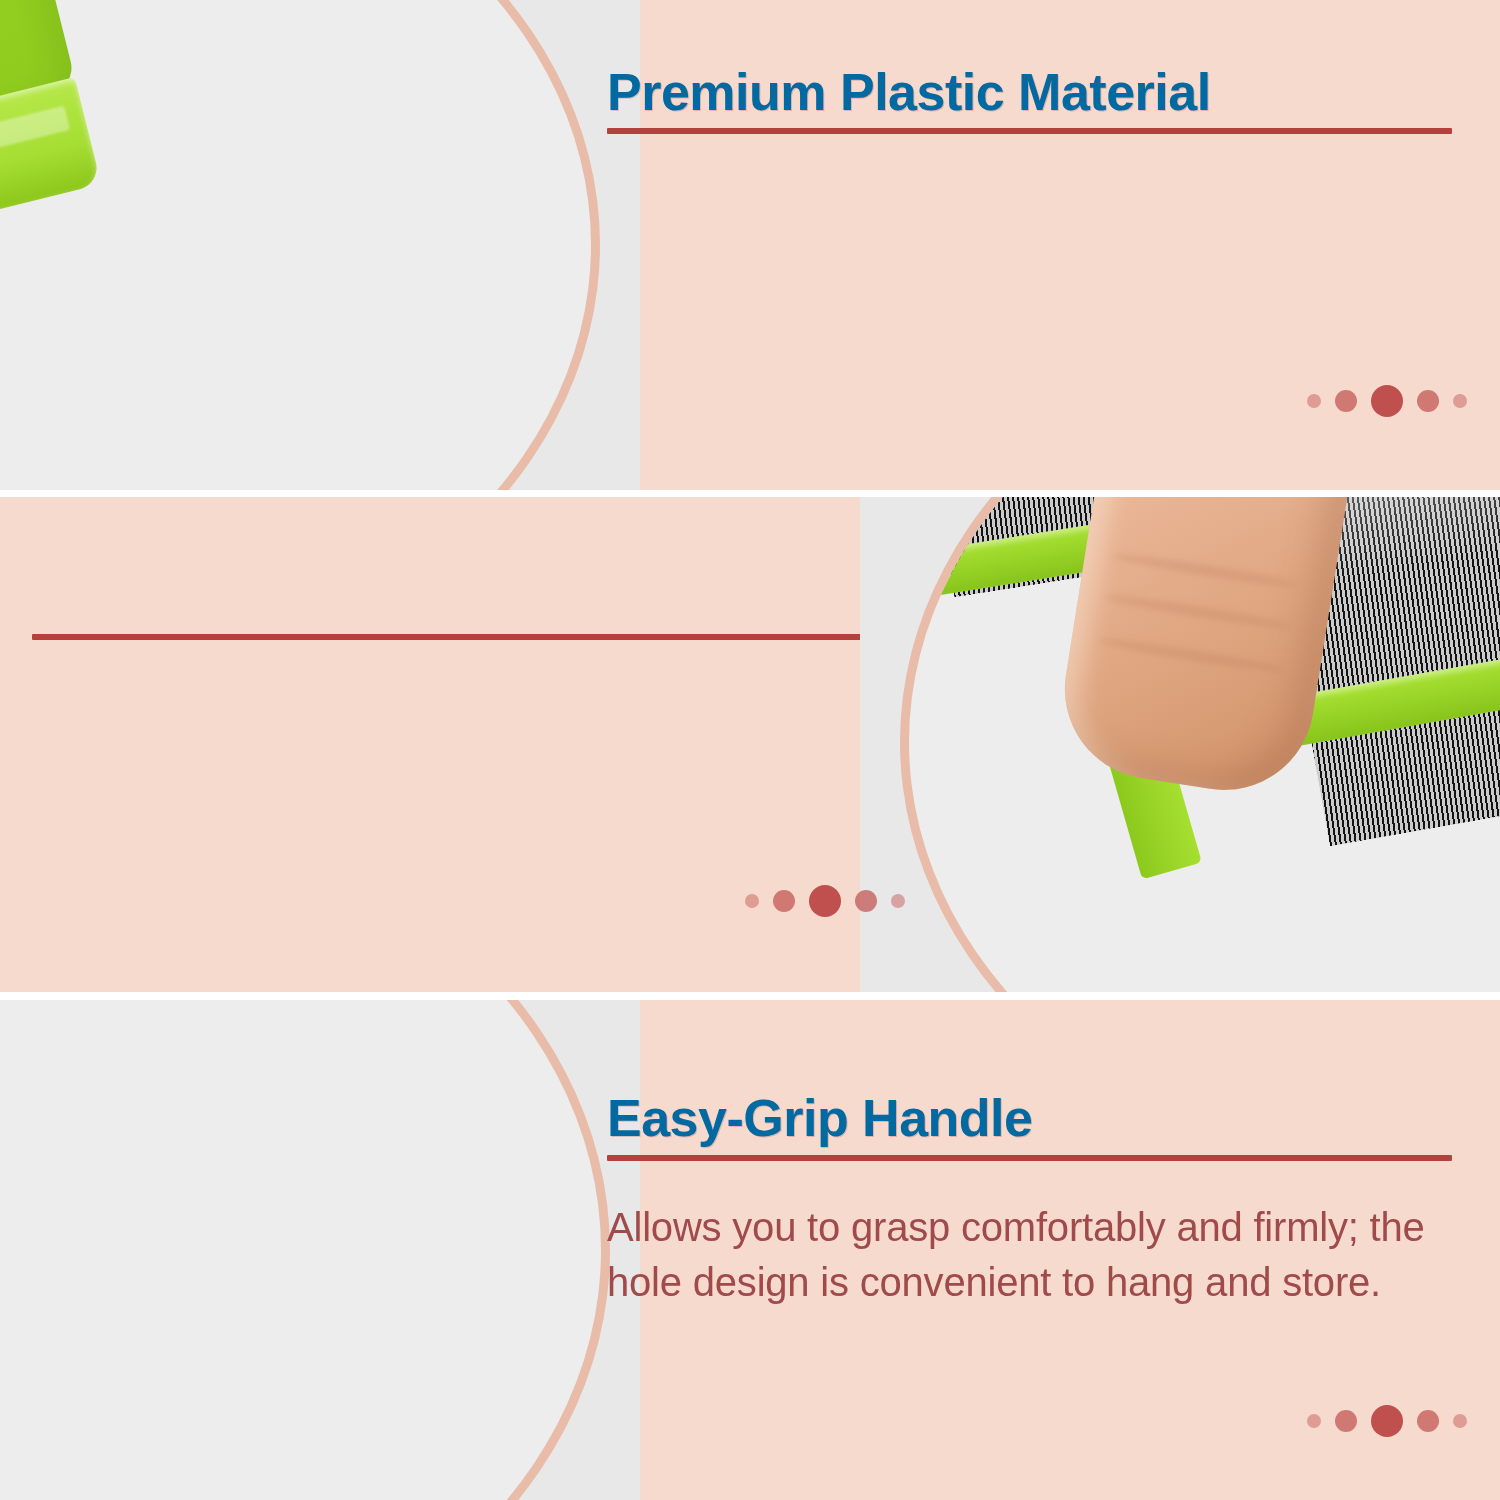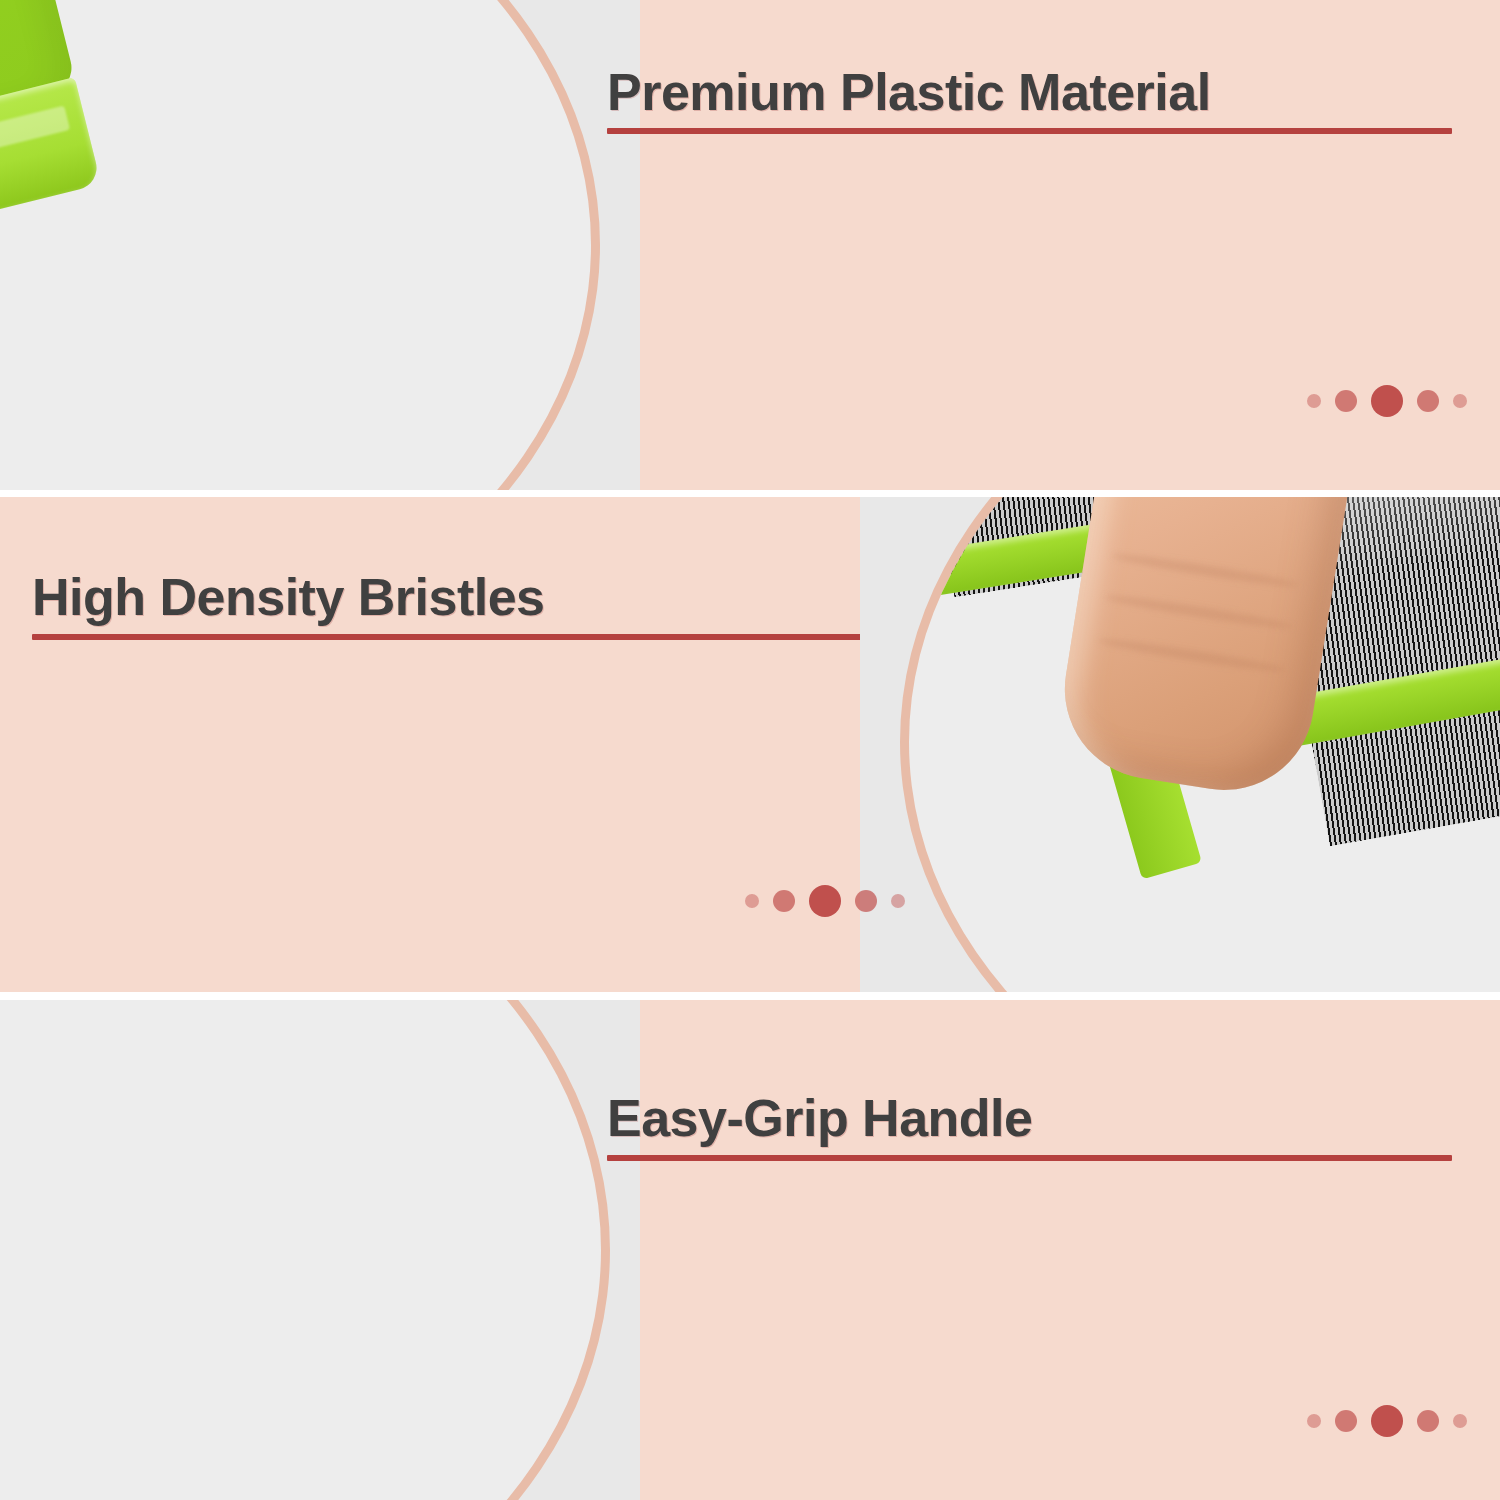--- a/index.html
+++ b/index.html
@@ -59,21 +59,21 @@
     top:0; height:100%;
     width:900px;
   }
   .text.right { right:18px; padding-left:10px; }
   .text.left  { left:22px; }
 
   .headline {
     position:absolute;
     font-size:52px;
     font-weight:bold;
-    color:#404040;
+    color:#0369a1;
     letter-spacing:-0.5px;
     white-space:nowrap;
     text-shadow:1px 1px 0 rgba(160,60,58,.25);
   }
   .rule {
     position:absolute;
     height:6px;
     background:#b5413f;
     border-radius:1px;
   }
@@ -254,21 +254,20 @@
       <span class="dot s2"></span>
       <span class="dot s3"></span>
       <span class="dot s2"></span>
       <span class="dot s1"></span>
     </div>
   </section>
 
   <section class="panel" id="panel-2">
 
     <div class="text left">
-      <h2 class="headline">High Density Bristles</h2>
       <div class="rule"></div>
     </div>
 
     <div class="photo right">
       <div class="ring">
         <div class="ring-inner">
           <div class="brush-scene">
             <div class="bristle-block" id="bristles-left"></div>
             <div class="bristle-block" id="bristles-right"></div>
             <div class="brush-bar" id="brush-bar-1"></div>
@@ -300,20 +299,21 @@
       <div class="ring">
         <div class="ring-inner">
           
         </div>
       </div>
     </div>
 
     <div class="text right">
       <h2 class="headline">Easy-Grip Handle</h2>
       <div class="rule"></div>
+      <p class="body">Allows you to grasp comfortably and firmly; the hole design is convenient to hang and store.</p>
     </div>
 
     <div class="dots">
       <span class="dot s1"></span>
       <span class="dot s2"></span>
       <span class="dot s3"></span>
       <span class="dot s2"></span>
       <span class="dot s1"></span>
     </div>
   </section>

